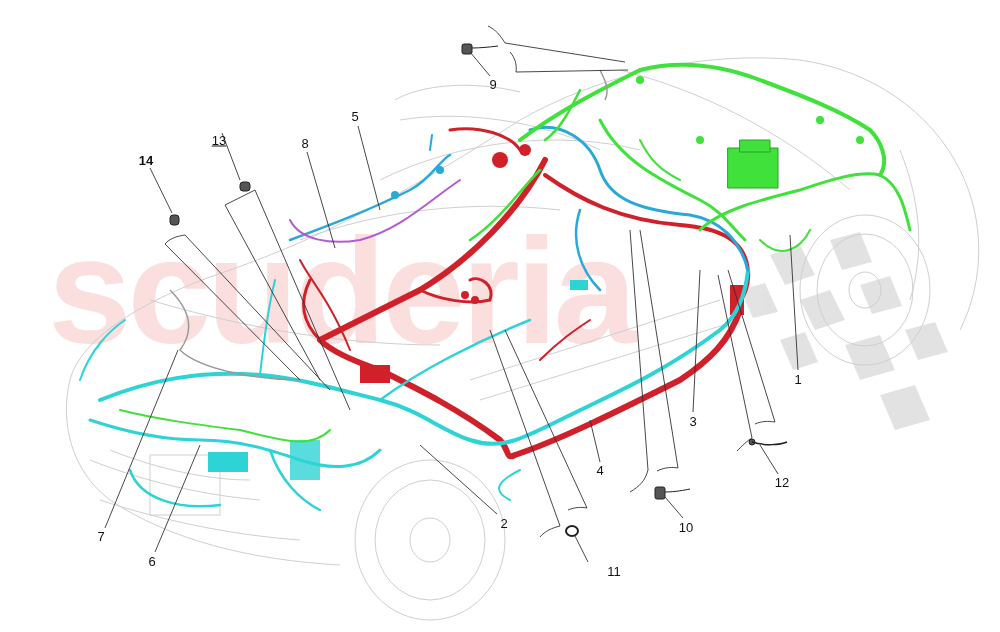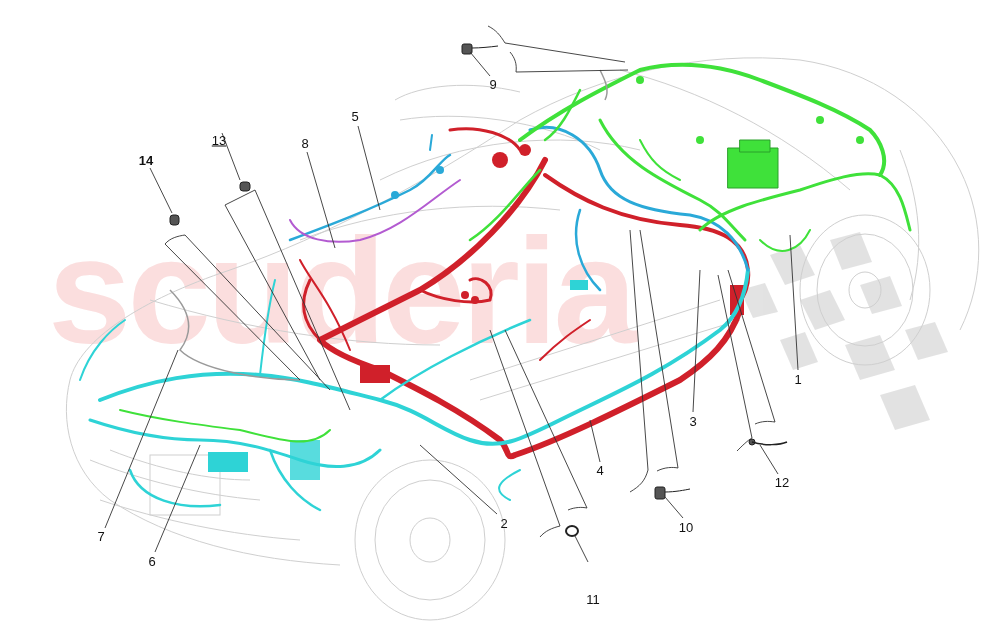--- a/index.html
+++ b/index.html
@@ -194,17 +194,17 @@
   <div class="callout-label" style="left:798px; top:379px;">1</div>
   <div class="callout-label" style="left:504px; top:523px;">2</div>
   <div class="callout-label" style="left:693px; top:421px;">3</div>
   <div class="callout-label" style="left:600px; top:470px;">4</div>
   <div class="callout-label" style="left:355px; top:116px;">5</div>
   <div class="callout-label" style="left:152px; top:561px;">6</div>
   <div class="callout-label" style="left:101px; top:536px;">7</div>
   <div class="callout-label" style="left:305px; top:143px;">8</div>
   <div class="callout-label" style="left:493px; top:84px;">9</div>
   <div class="callout-label" style="left:686px; top:527px;">10</div>
-  <div class="callout-label" style="left:593px; top:571px;margin-top:28px;">11</div>
+  <div class="callout-label" style="left:614px; top:571px;">11</div>
   <div class="callout-label" style="left:782px; top:482px;">12</div>
   <div class="callout-label" style="left:219px; top:140px;text-decoration:underline;">13</div>
   <div class="callout-label" style="left:146px; top:160px;font-weight:bold;">14</div>
 </div>
 
 </body></html>

